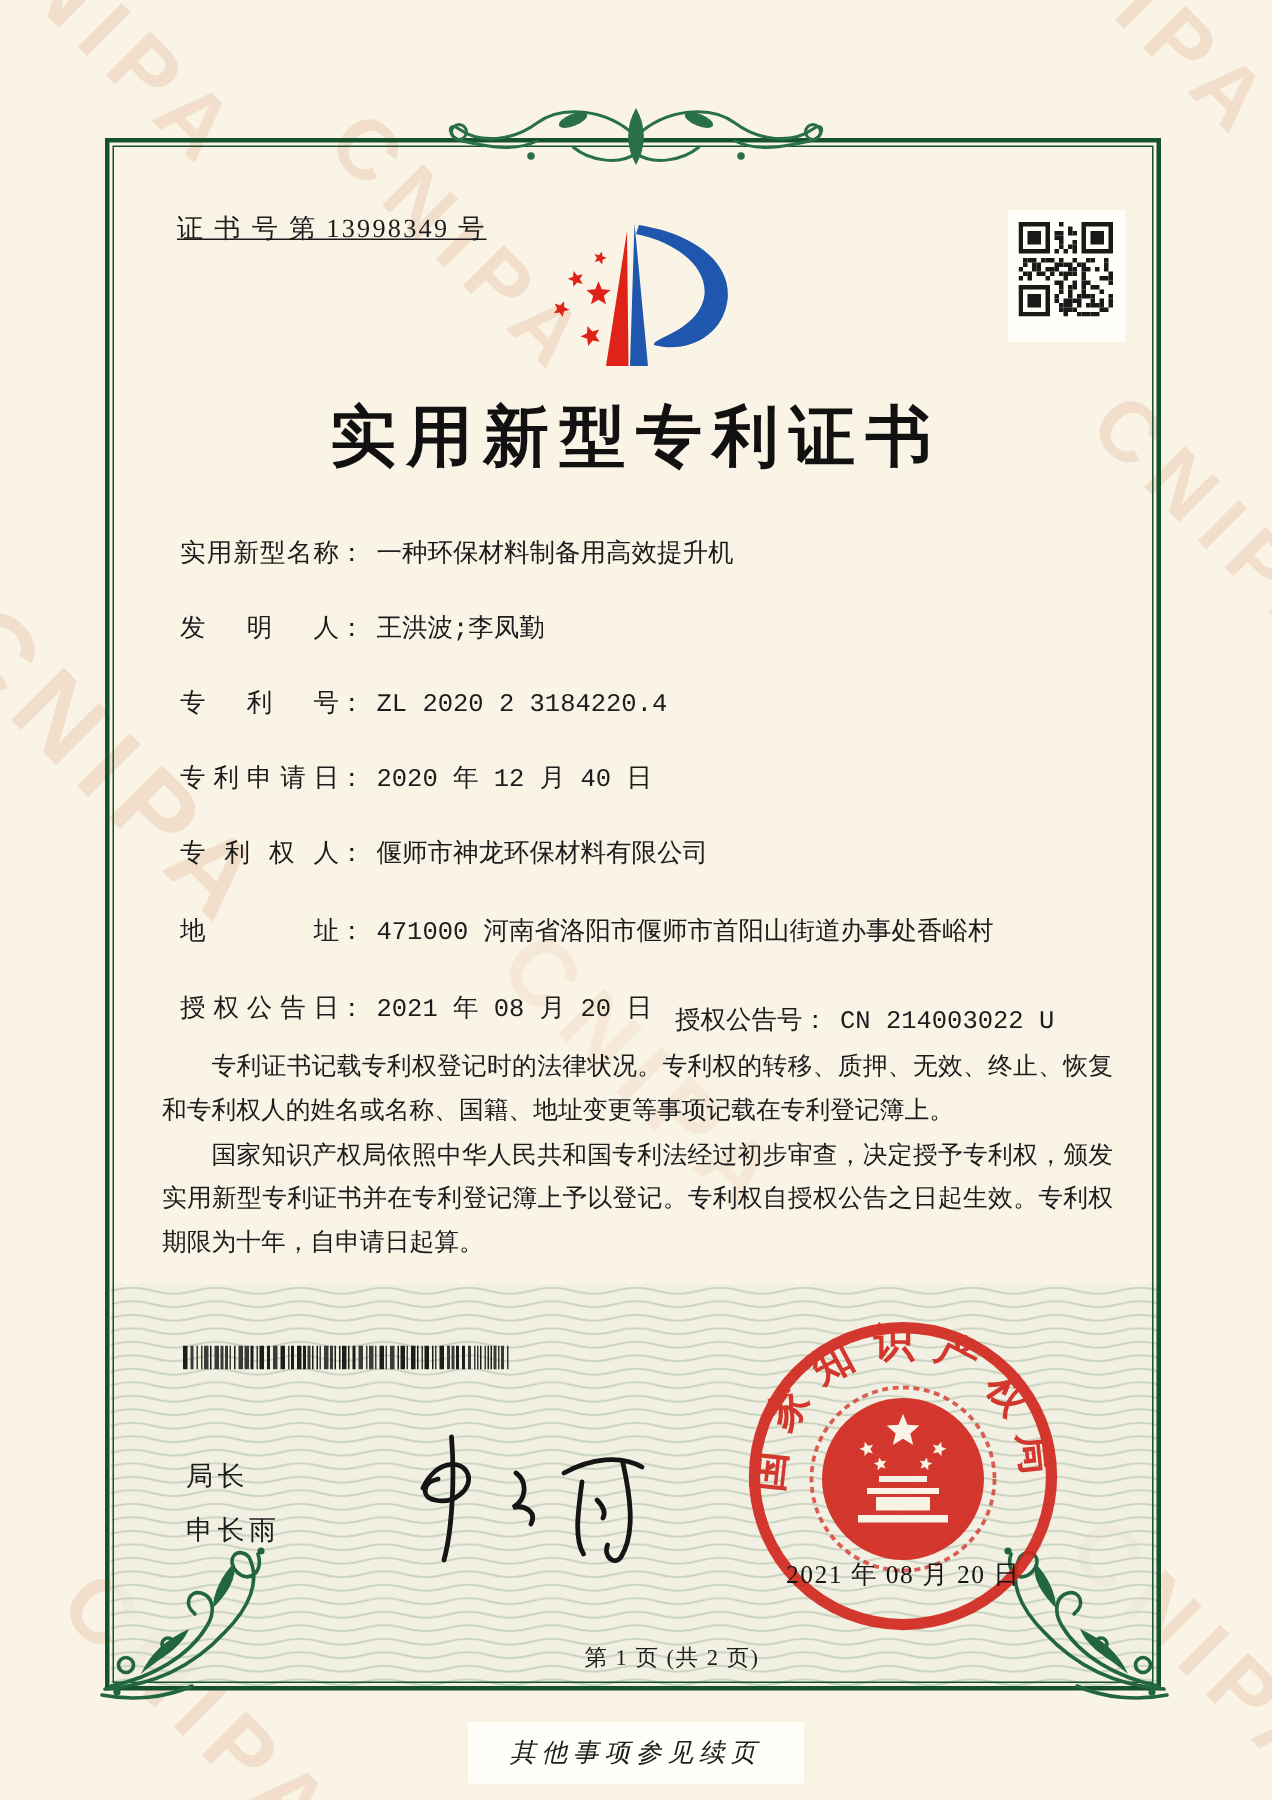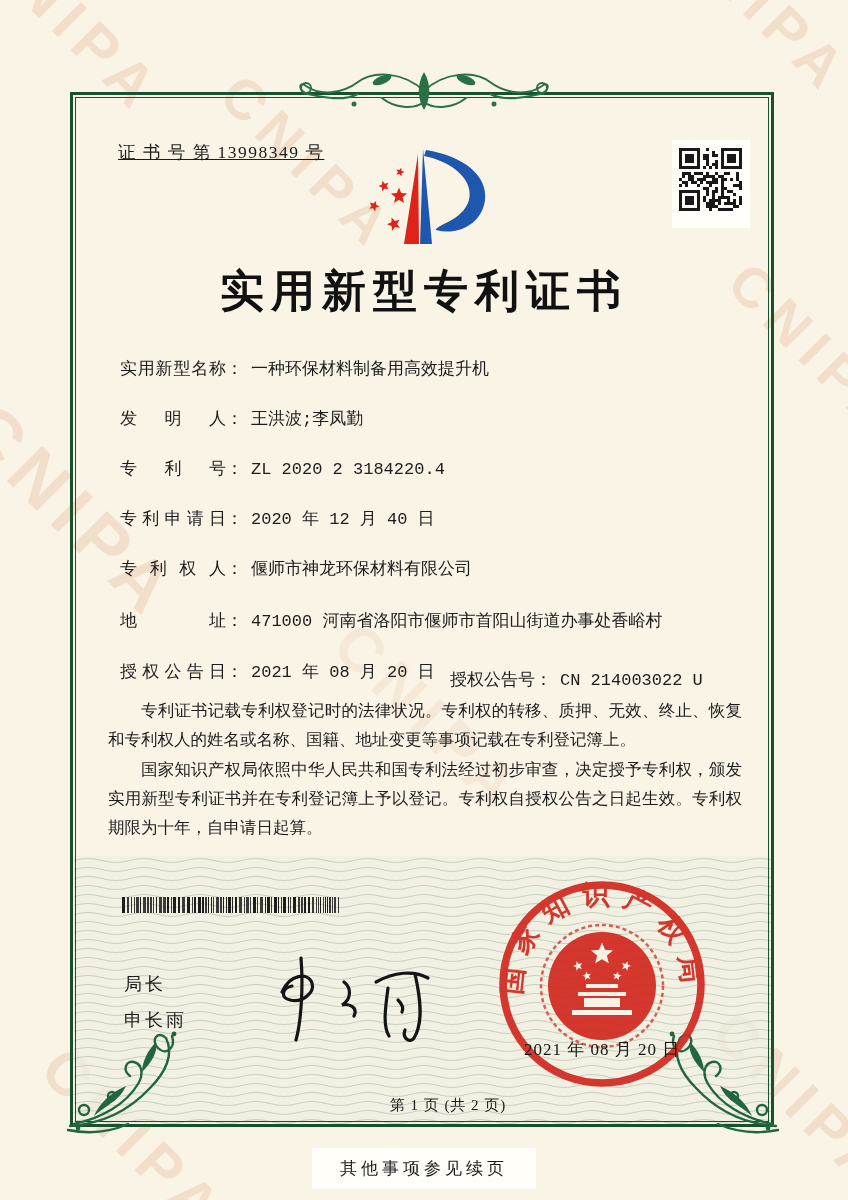--- a/index.html
+++ b/index.html
@@ -44,21 +44,21 @@
   .signer{position:absolute;left:124px;font-size:18px;
     font-family:Liberation Serif, serif;letter-spacing:3px;}
   .seal-date{
     position:absolute;left:524px;top:1038px;
     font-size:17px;letter-spacing:1px;color:#151515;white-space:nowrap;
   }
   .page-num{top:1096px;font-size:15px;letter-spacing:1px;padding-left:24px;}
   .footer-note{
     position:absolute;left:50%;top:1148px;transform:translateX(-50%);
     background:#fffef9;padding:9px 28px;
-    font-size:17px;letter-spacing:4px;white-space:nowrap;
+    font-size:17px;letter-spacing:4px;white-space:nowrap;font-style:italic;
   }
   .qr-box{position:absolute;left:672px;top:140px;width:78px;height:88px;background:#fffef9;}
 </style>
 </head>
 <body>
 
 <div class="page">
 
   <div class="wm" style="left:-46px;top:-14px;font-size:60px;">CNIPA</div>
   <div class="wm" style="left:648px;top:-30px;font-size:58px;">CNIPA</div>

